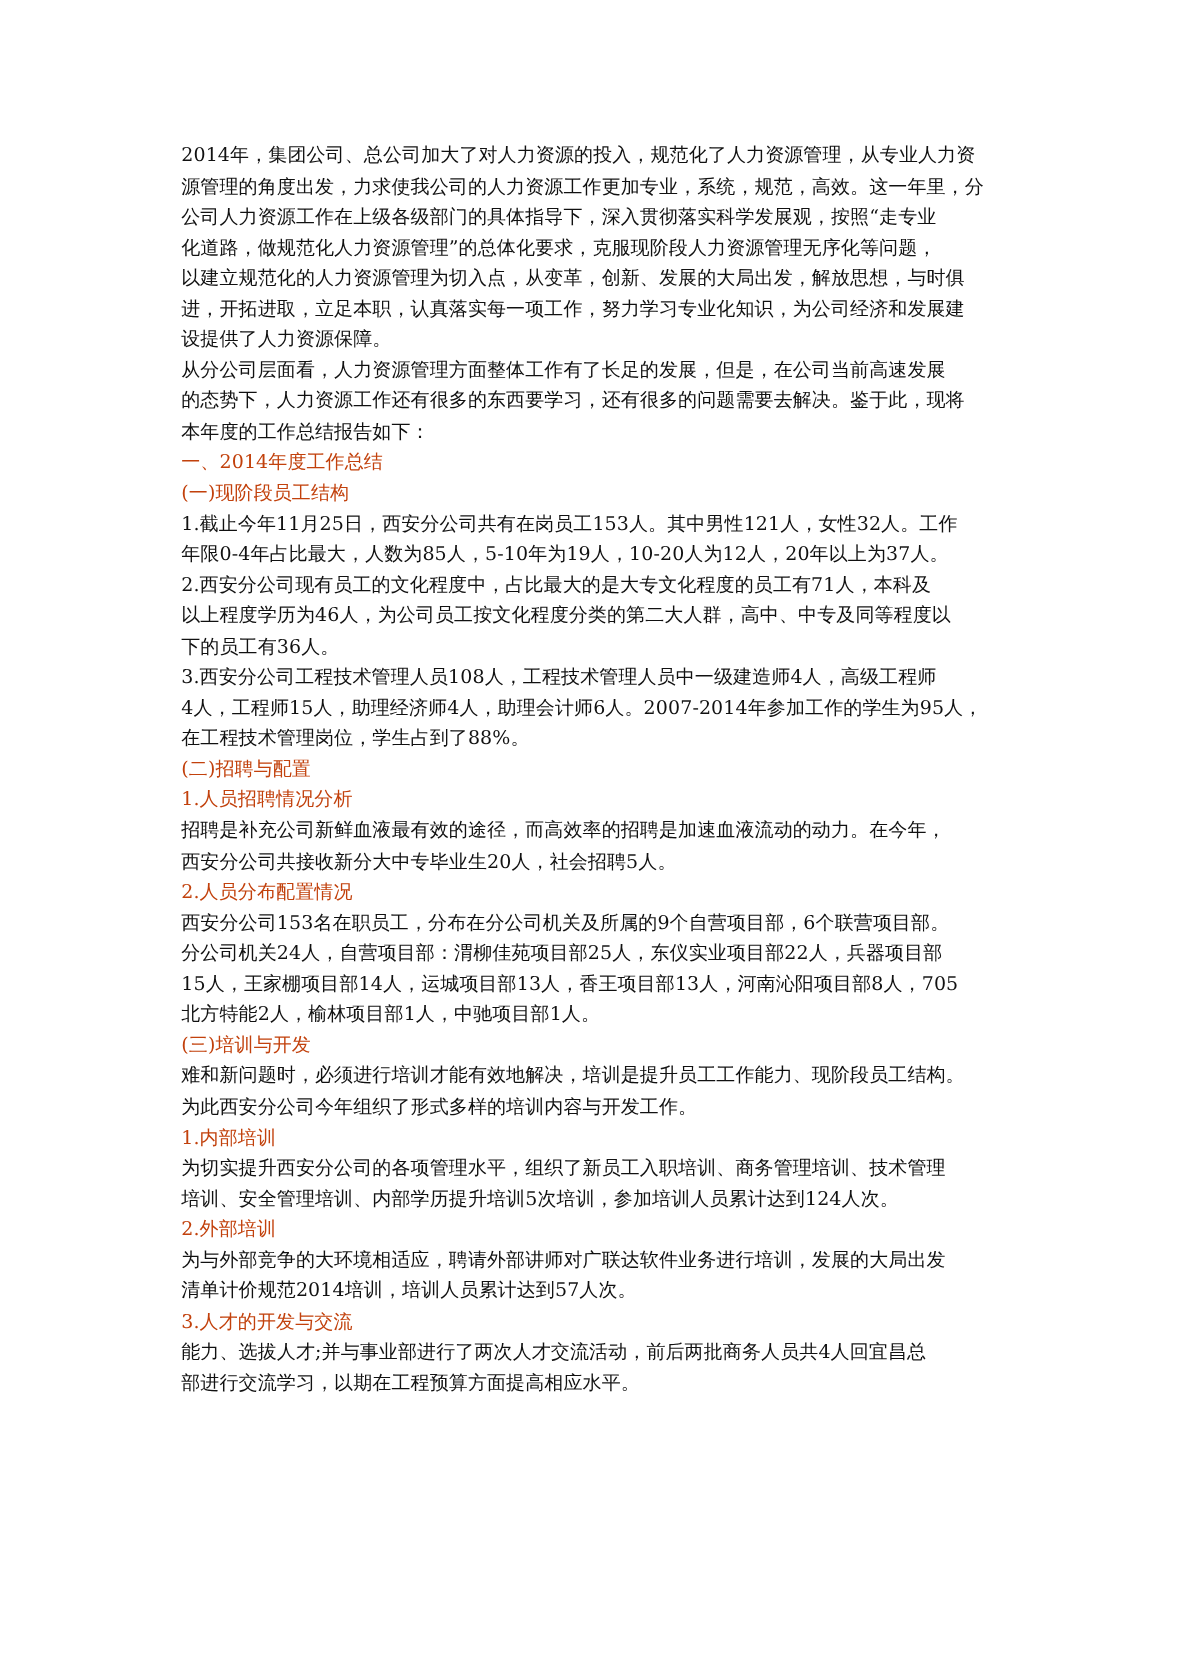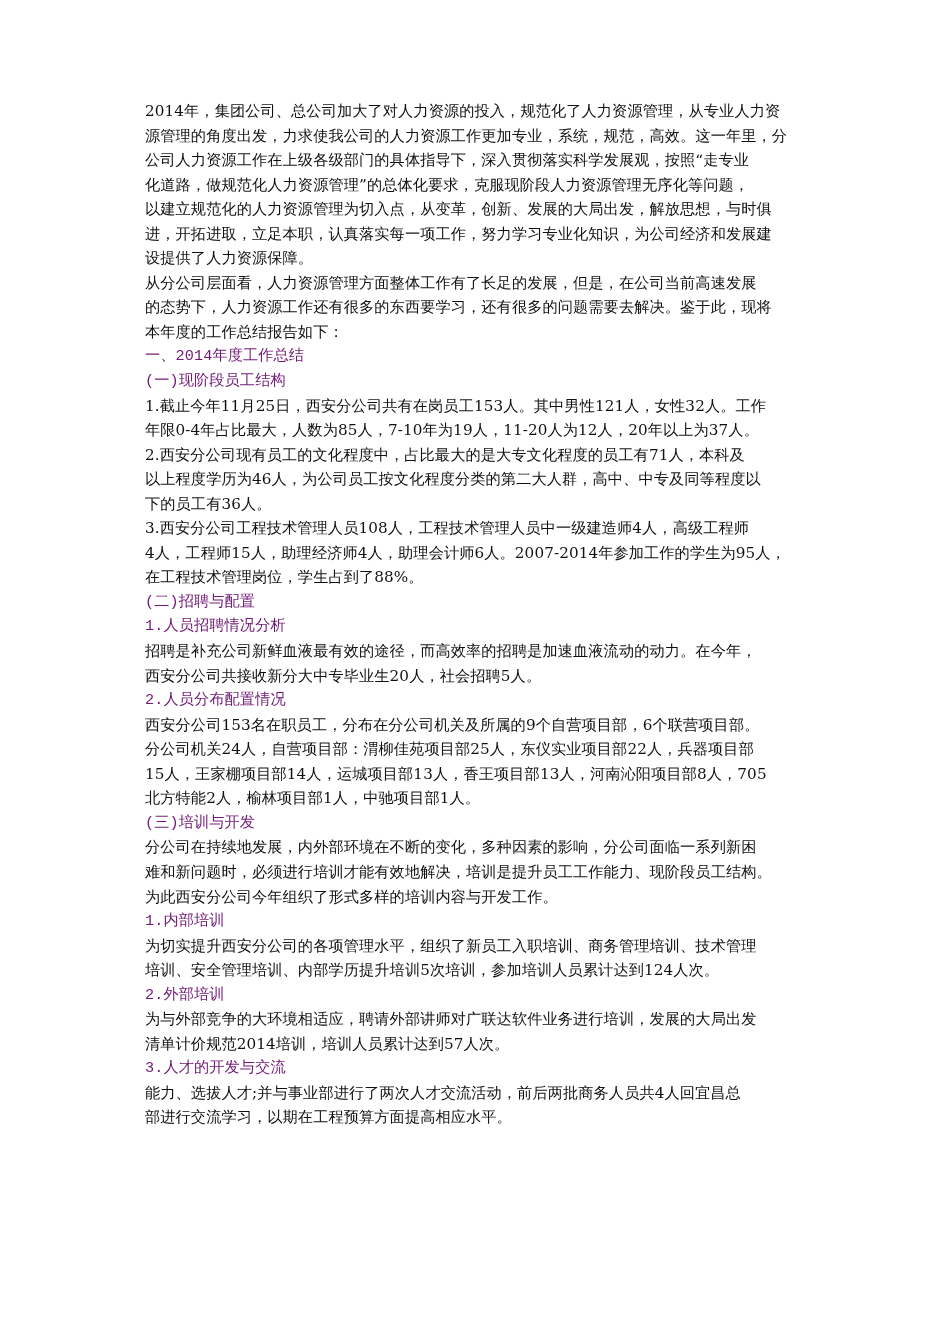--- a/index.html
+++ b/index.html
@@ -9,73 +9,71 @@
     }
     body {
       width: 950px;
       height: 1344px;
       position: relative;
       overflow: hidden;
     }
     .page {
       position: absolute;
       left: 145px;
-      top: 99px;
+      top: 112px;
       width: 680px;
       font-family: "DejaVu Serif", "Liberation Serif", serif;
       font-size: 15.2px;
       color: #111111;
     }
     .line {
       display: block;
       height: 24.55px;
       line-height: 24.55px;
       white-space: nowrap;
       letter-spacing: 0.1px;
     }
     .heading {
-      color: #701a75;
-      font-family: Liberation Mono, monospace;
+      color: #c2410c;
     }
   </style>
 </head>
 <body>
 
 <div class="page" id="page">
     <div class="line">2014年，集团公司、总公司加大了对人力资源的投入，规范化了人力资源管理，从专业人力资</div>
     <div class="line">源管理的角度出发，力求使我公司的人力资源工作更加专业，系统，规范，高效。这一年里，分</div>
     <div class="line">公司人力资源工作在上级各级部门的具体指导下，深入贯彻落实科学发展观，按照“走专业</div>
     <div class="line">化道路，做规范化人力资源管理”的总体化要求，克服现阶段人力资源管理无序化等问题，</div>
     <div class="line">以建立规范化的人力资源管理为切入点，从变革，创新、发展的大局出发，解放思想，与时俱</div>
     <div class="line">进，开拓进取，立足本职，认真落实每一项工作，努力学习专业化知识，为公司经济和发展建</div>
     <div class="line">设提供了人力资源保障。</div>
     <div class="line">从分公司层面看，人力资源管理方面整体工作有了长足的发展，但是，在公司当前高速发展</div>
     <div class="line">的态势下，人力资源工作还有很多的东西要学习，还有很多的问题需要去解决。鉴于此，现将</div>
     <div class="line">本年度的工作总结报告如下：</div>
     <div class="line heading">一、2014年度工作总结</div>
     <div class="line heading">(一)现阶段员工结构</div>
     <div class="line">1.截止今年11月25日，西安分公司共有在岗员工153人。其中男性121人，女性32人。工作</div>
-    <div class="line">年限0-4年占比最大，人数为85人，7-10年为19人，11-20人为12人，20年以上为37人。</div>
+    <div class="line">年限0-4年占比最大，人数为85人，5-10年为19人，10-20人为12人，20年以上为37人。</div>
     <div class="line">2.西安分公司现有员工的文化程度中，占比最大的是大专文化程度的员工有71人，本科及</div>
     <div class="line">以上程度学历为46人，为公司员工按文化程度分类的第二大人群，高中、中专及同等程度以</div>
     <div class="line">下的员工有36人。</div>
     <div class="line">3.西安分公司工程技术管理人员108人，工程技术管理人员中一级建造师4人，高级工程师</div>
     <div class="line">4人，工程师15人，助理经济师4人，助理会计师6人。2007-2014年参加工作的学生为95人，</div>
     <div class="line">在工程技术管理岗位，学生占到了88%。</div>
     <div class="line heading">(二)招聘与配置</div>
     <div class="line heading">1.人员招聘情况分析</div>
     <div class="line">招聘是补充公司新鲜血液最有效的途径，而高效率的招聘是加速血液流动的动力。在今年，</div>
     <div class="line">西安分公司共接收新分大中专毕业生20人，社会招聘5人。</div>
     <div class="line heading">2.人员分布配置情况</div>
     <div class="line">西安分公司153名在职员工，分布在分公司机关及所属的9个自营项目部，6个联营项目部。</div>
     <div class="line">分公司机关24人，自营项目部：渭柳佳苑项目部25人，东仪实业项目部22人，兵器项目部</div>
     <div class="line">15人，王家棚项目部14人，运城项目部13人，香王项目部13人，河南沁阳项目部8人，705</div>
     <div class="line">北方特能2人，榆林项目部1人，中驰项目部1人。</div>
     <div class="line heading">(三)培训与开发</div>
-    <div class="line">分公司在持续地发展，内外部环境在不断的变化，多种因素的影响，分公司面临一系列新困</div>
     <div class="line">难和新问题时，必须进行培训才能有效地解决，培训是提升员工工作能力、现阶段员工结构。</div>
     <div class="line">为此西安分公司今年组织了形式多样的培训内容与开发工作。</div>
     <div class="line heading">1.内部培训</div>
     <div class="line">为切实提升西安分公司的各项管理水平，组织了新员工入职培训、商务管理培训、技术管理</div>
     <div class="line">培训、安全管理培训、内部学历提升培训5次培训，参加培训人员累计达到124人次。</div>
     <div class="line heading">2.外部培训</div>
     <div class="line">为与外部竞争的大环境相适应，聘请外部讲师对广联达软件业务进行培训，发展的大局出发</div>
     <div class="line">清单计价规范2014培训，培训人员累计达到57人次。</div>
     <div class="line heading">3.人才的开发与交流</div>
     <div class="line">能力、选拔人才;并与事业部进行了两次人才交流活动，前后两批商务人员共4人回宜昌总</div>

